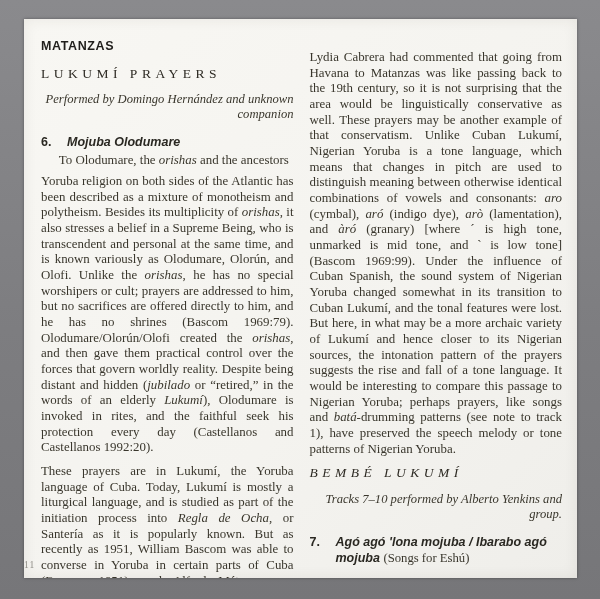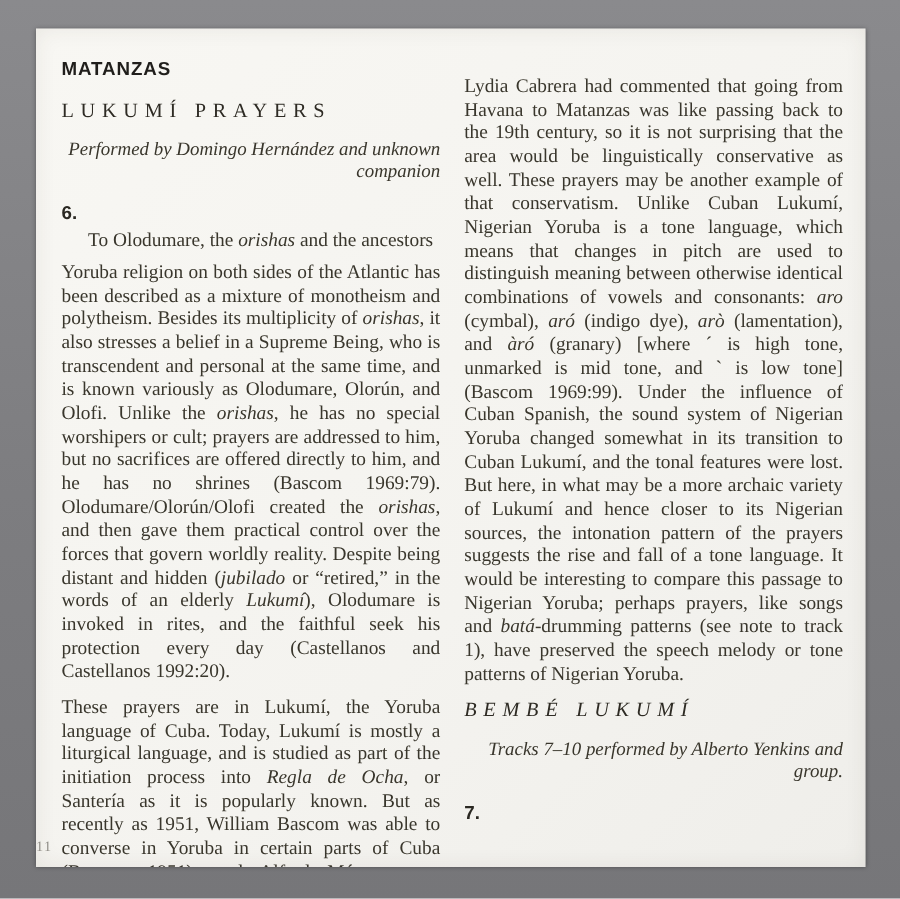--- a/index.html
+++ b/index.html
@@ -53,35 +53,38 @@
 <div class="scan-page">
   <div class="cols">
 
     <div class="col">
       <div class="kicker">MATANZAS</div>
       <div class="sec-title">LUKUMÍ PRAYERS</div>
       <div class="perf-note">Performed by Domingo Hernández and unknown companion</div>
 
       <div class="track-head">
         <span class="track-num">6.</span>
+        <span class="track-title">Mojuba Olodumare</span>
       </div>
       <div class="dedication"><span>To Olodumare, the </span><em>orishas</em><span> and the ancestors</span></div>
 
       <p class="para"><span>Yoruba religion on both sides of the Atlantic has been described as a mixture of monotheism and polytheism. Besides its multiplicity of </span><em>orishas</em><span>, it also stresses a belief in a Supreme Being, who is transcendent and personal at the same time, and is known variously as Olodumare, Olorún, and Olofi. Unlike the </span><em>orishas</em><span>, he has no special worshipers or cult; prayers are addressed to him, but no sacrifices are offered directly to him, and he has no shrines (Bascom 1969:79). Olodumare/Olorún/Olofi created the </span><em>orishas</em><span>, and then gave them practical control over the forces that govern worldly reality. Despite being distant and hidden (</span><em>jubilado</em><span> or “retired,” in the words of an elderly </span><em>Lukumí</em><span>), Olodumare is invoked in rites, and the faithful seek his protection every day (Castellanos and Castellanos 1992:20).</span></p>
       <p class="para"><span>These prayers are in Lukumí, the Yoruba language of Cuba. Today, Lukumí is mostly a liturgical language, and is studied as part of the initiation process into </span><em>Regla de Ocha</em><span>, or Santería as it is popularly known. But as recently as 1951, William Bascom was able to converse in Yoruba in certain parts of Cuba (Bascom 1951), and Alfred Métraux was amazed when he visited the town of El Perico in Matanzas with Lydia Cabrera in the 1950s and heard elders conversing fluently in Lukumí (Castellanos and Castellanos 1992).</span></p>
     </div>
 
     <div class="col">
       <p class="para rc-first"><span>Lydia Cabrera had commented that going from Havana to Matanzas was like passing back to the 19th century, so it is not surprising that the area would be linguistically conservative as well. These prayers may be another example of that conservatism. Unlike Cuban Lukumí, Nigerian Yoruba is a tone language, which means that changes in pitch are used to distinguish meaning between otherwise identical combinations of vowels and consonants: </span><em>aro</em><span> (cymbal), </span><em>aró</em><span> (indigo dye), </span><em>arò</em><span> (lamentation), and </span><em>àró</em><span> (granary) [where ´ is high tone, unmarked is mid tone, and ` is low tone] (Bascom 1969:99). Under the influence of Cuban Spanish, the sound system of Nigerian Yoruba changed somewhat in its transition to Cuban Lukumí, and the tonal features were lost. But here, in what may be a more archaic variety of Lukumí and hence closer to its Nigerian sources, the intonation pattern of the prayers suggests the rise and fall of a tone language. It would be interesting to compare this passage to Nigerian Yoruba; perhaps prayers, like songs and </span><em>batá</em><span>-drumming patterns (see note to track 1), have preserved the speech melody or tone patterns of Nigerian Yoruba.</span></p>
 
       <div class="sec-title italic">BEMBÉ LUKUMÍ</div>
       <div class="perf-note">Tracks 7–10 performed by Alberto Yenkins and group.</div>
 
       <div class="track-head">
         <span class="track-num">7.</span>
+        <span class="track-title"><span>Agó agó 'lona mojuba / Ibarabo agó mojuba</span>
+          <span class="track-subtitle">(Songs for Eshú)</span></span>
       </div>
 
     </div>
 
   </div>
 
   <div class="page-num">11</div>
 </div>
 
 </body></html>

